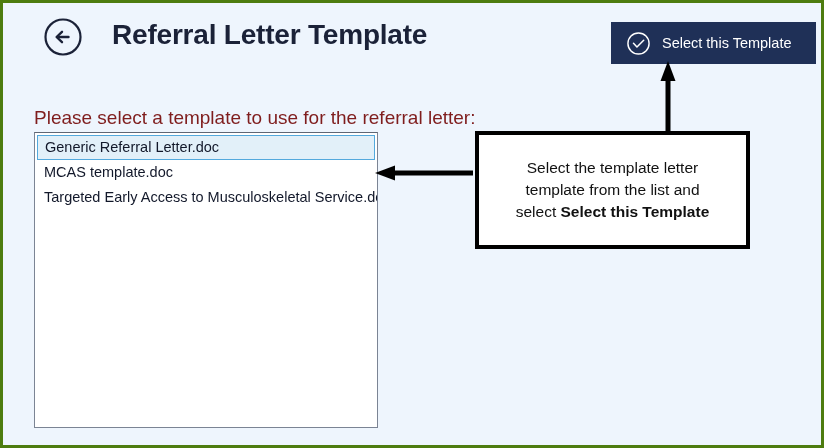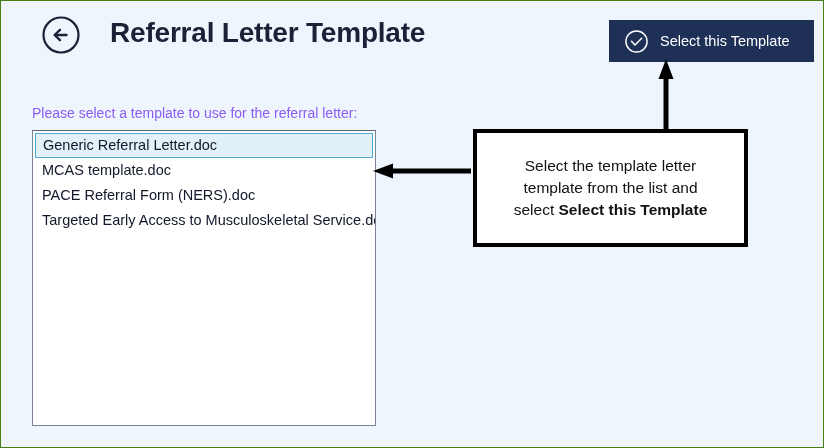--- a/index.html
+++ b/index.html
@@ -9,21 +9,21 @@
   }
   body {
     font-family: "Liberation Sans", sans-serif;
   }
   #page {
     position: relative;
     width: 824px;
     height: 448px;
     box-sizing: border-box;
     background: #eef5fd;
-    border: 1px solid #4d7c0f;
+    border: 3px solid #4d7c0f;
     overflow: hidden;
   }
 
   
   #header {
     position: absolute;
     left: 0;
     top: 0;
     width: 100%;
     height: 76px;
@@ -69,22 +69,22 @@
     color: #ffffff;
     font-size: 14.5px;
     white-space: nowrap;
   }
 
   
   #list-caption {
     position: absolute;
     left: 31px;
     top: 104px;
-    font-size: 14px;
-    color: #8b5cf6;
+    font-size: 19px;
+    color: #7f1d1d;
     white-space: nowrap;
   }
   #template-listbox {
     position: absolute;
     left: 31px;
     top: 129px;
     width: 344px;
     height: 296px;
     box-sizing: border-box;
     background: #ffffff;
@@ -164,21 +164,20 @@
       </svg>
       <span class="btn-label">Select this Template</span>
     </div>
   </div>
 
   <div id="list-caption">Please select a template to use for the referral letter:</div>
 
   <div id="template-listbox">
     <div class="list-item selected">Generic Referral Letter.doc</div>
     <div class="list-item">MCAS template.doc</div>
-    <div class="list-item">PACE Referral Form (NERS).doc</div>
     <div class="list-item">Targeted Early Access to Musculoskeletal Service.doc</div>
   </div>
 
   <div id="callout-box">
     <div id="callout-text">
       <span>Select the template letter</span><br>
       <span>template from the list and</span><br>
       <span>select </span><b>Select this Template</b>
     </div>
   </div>

